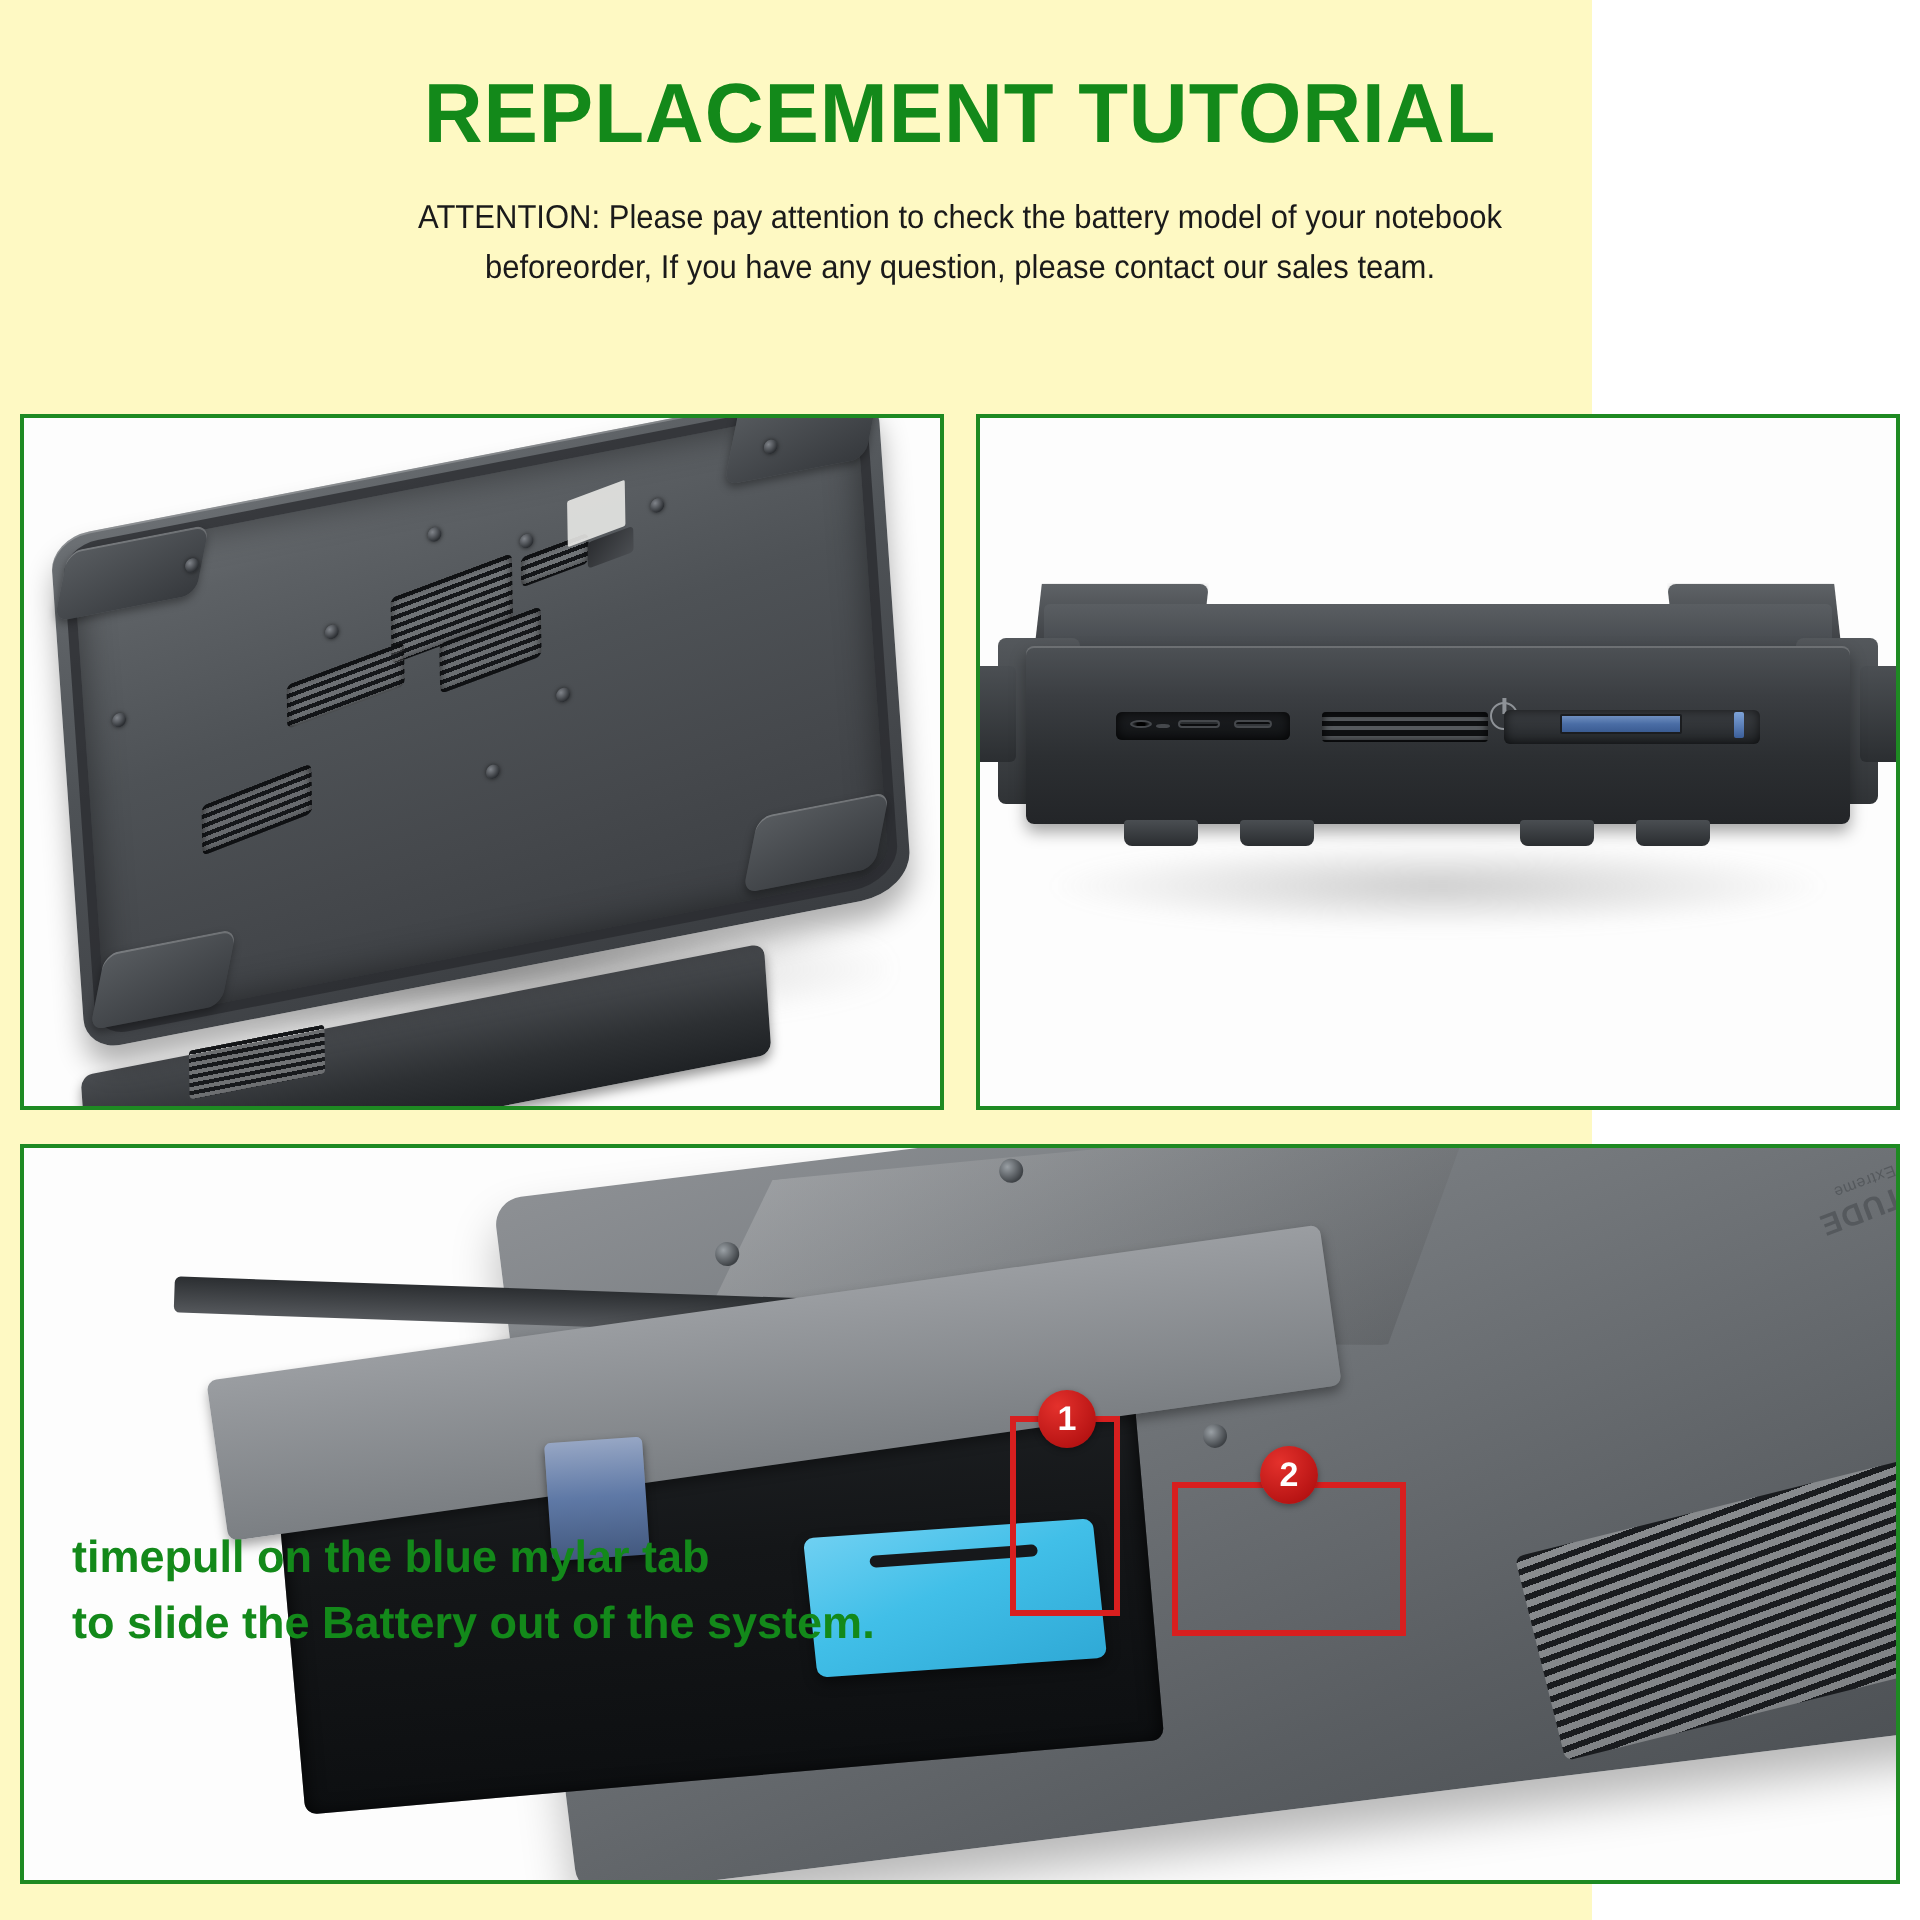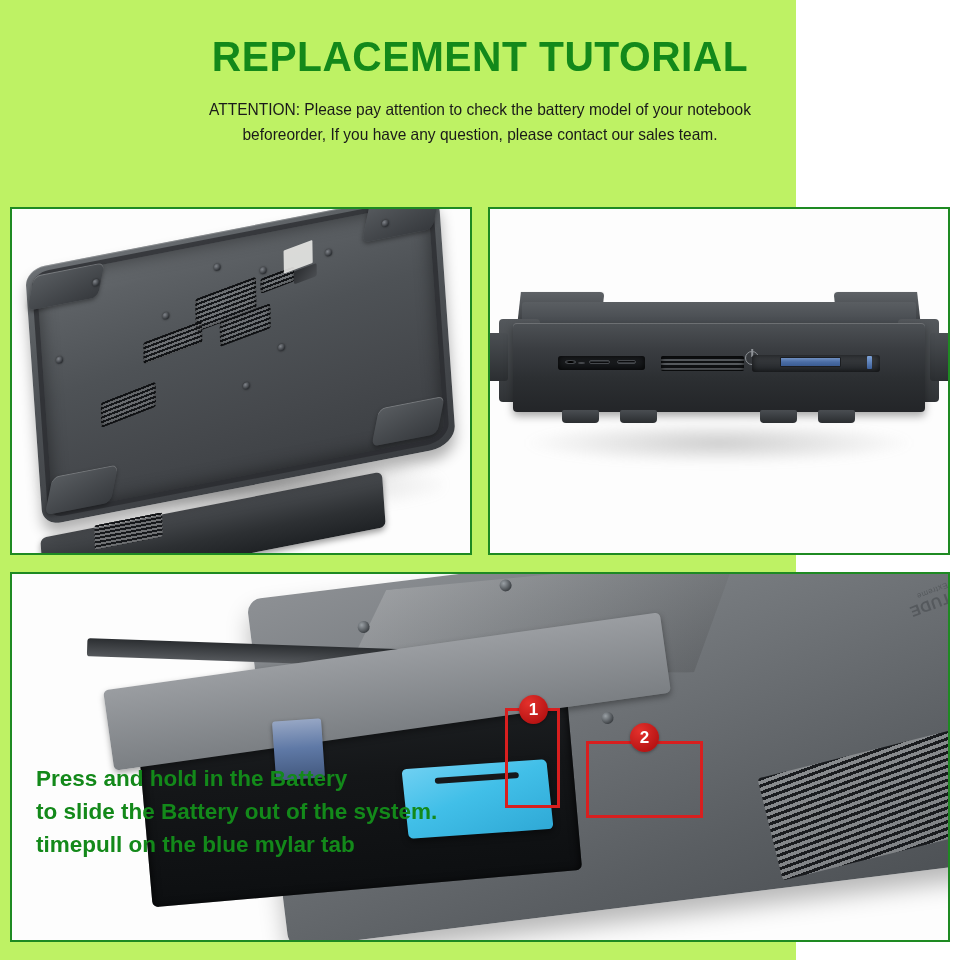--- a/index.html
+++ b/index.html
@@ -10,21 +10,21 @@
     height: 960px;
     background: #ffffff;
     font-family: "Liberation Sans", sans-serif;
     overflow: hidden;
   }
 
   .page {
     position: relative;
     width: 796px;
     height: 960px;
-    background: #bef264;
+    background: #fef9c3;
   }
 
   
   .page-title {
     position: absolute;
     top: 33px;
     left: 0;
     width: 960px;
     text-align: center;
     font-size: 42px;
@@ -525,18 +525,17 @@
     </div>
   </div>
 
   <div class="callout-box" style="left:505px; top:708px; width:55px; height:100px;"></div>
   <div class="callout-badge" style="left:519px; top:695px;">1</div>
 
   <div class="callout-box" style="left:586px; top:741px; width:117px; height:77px;"></div>
   <div class="callout-badge" style="left:630px; top:723px;">2</div>
 
   <div class="instructions">
-    <span>Press and hold in the Battery</span>
+    <span>timepull on the blue mylar tab</span>
     <span>to slide the Battery out of the system.</span>
-    <span>timepull on the blue mylar tab</span>
   </div>
 
 </div>
 
 </body></html>

